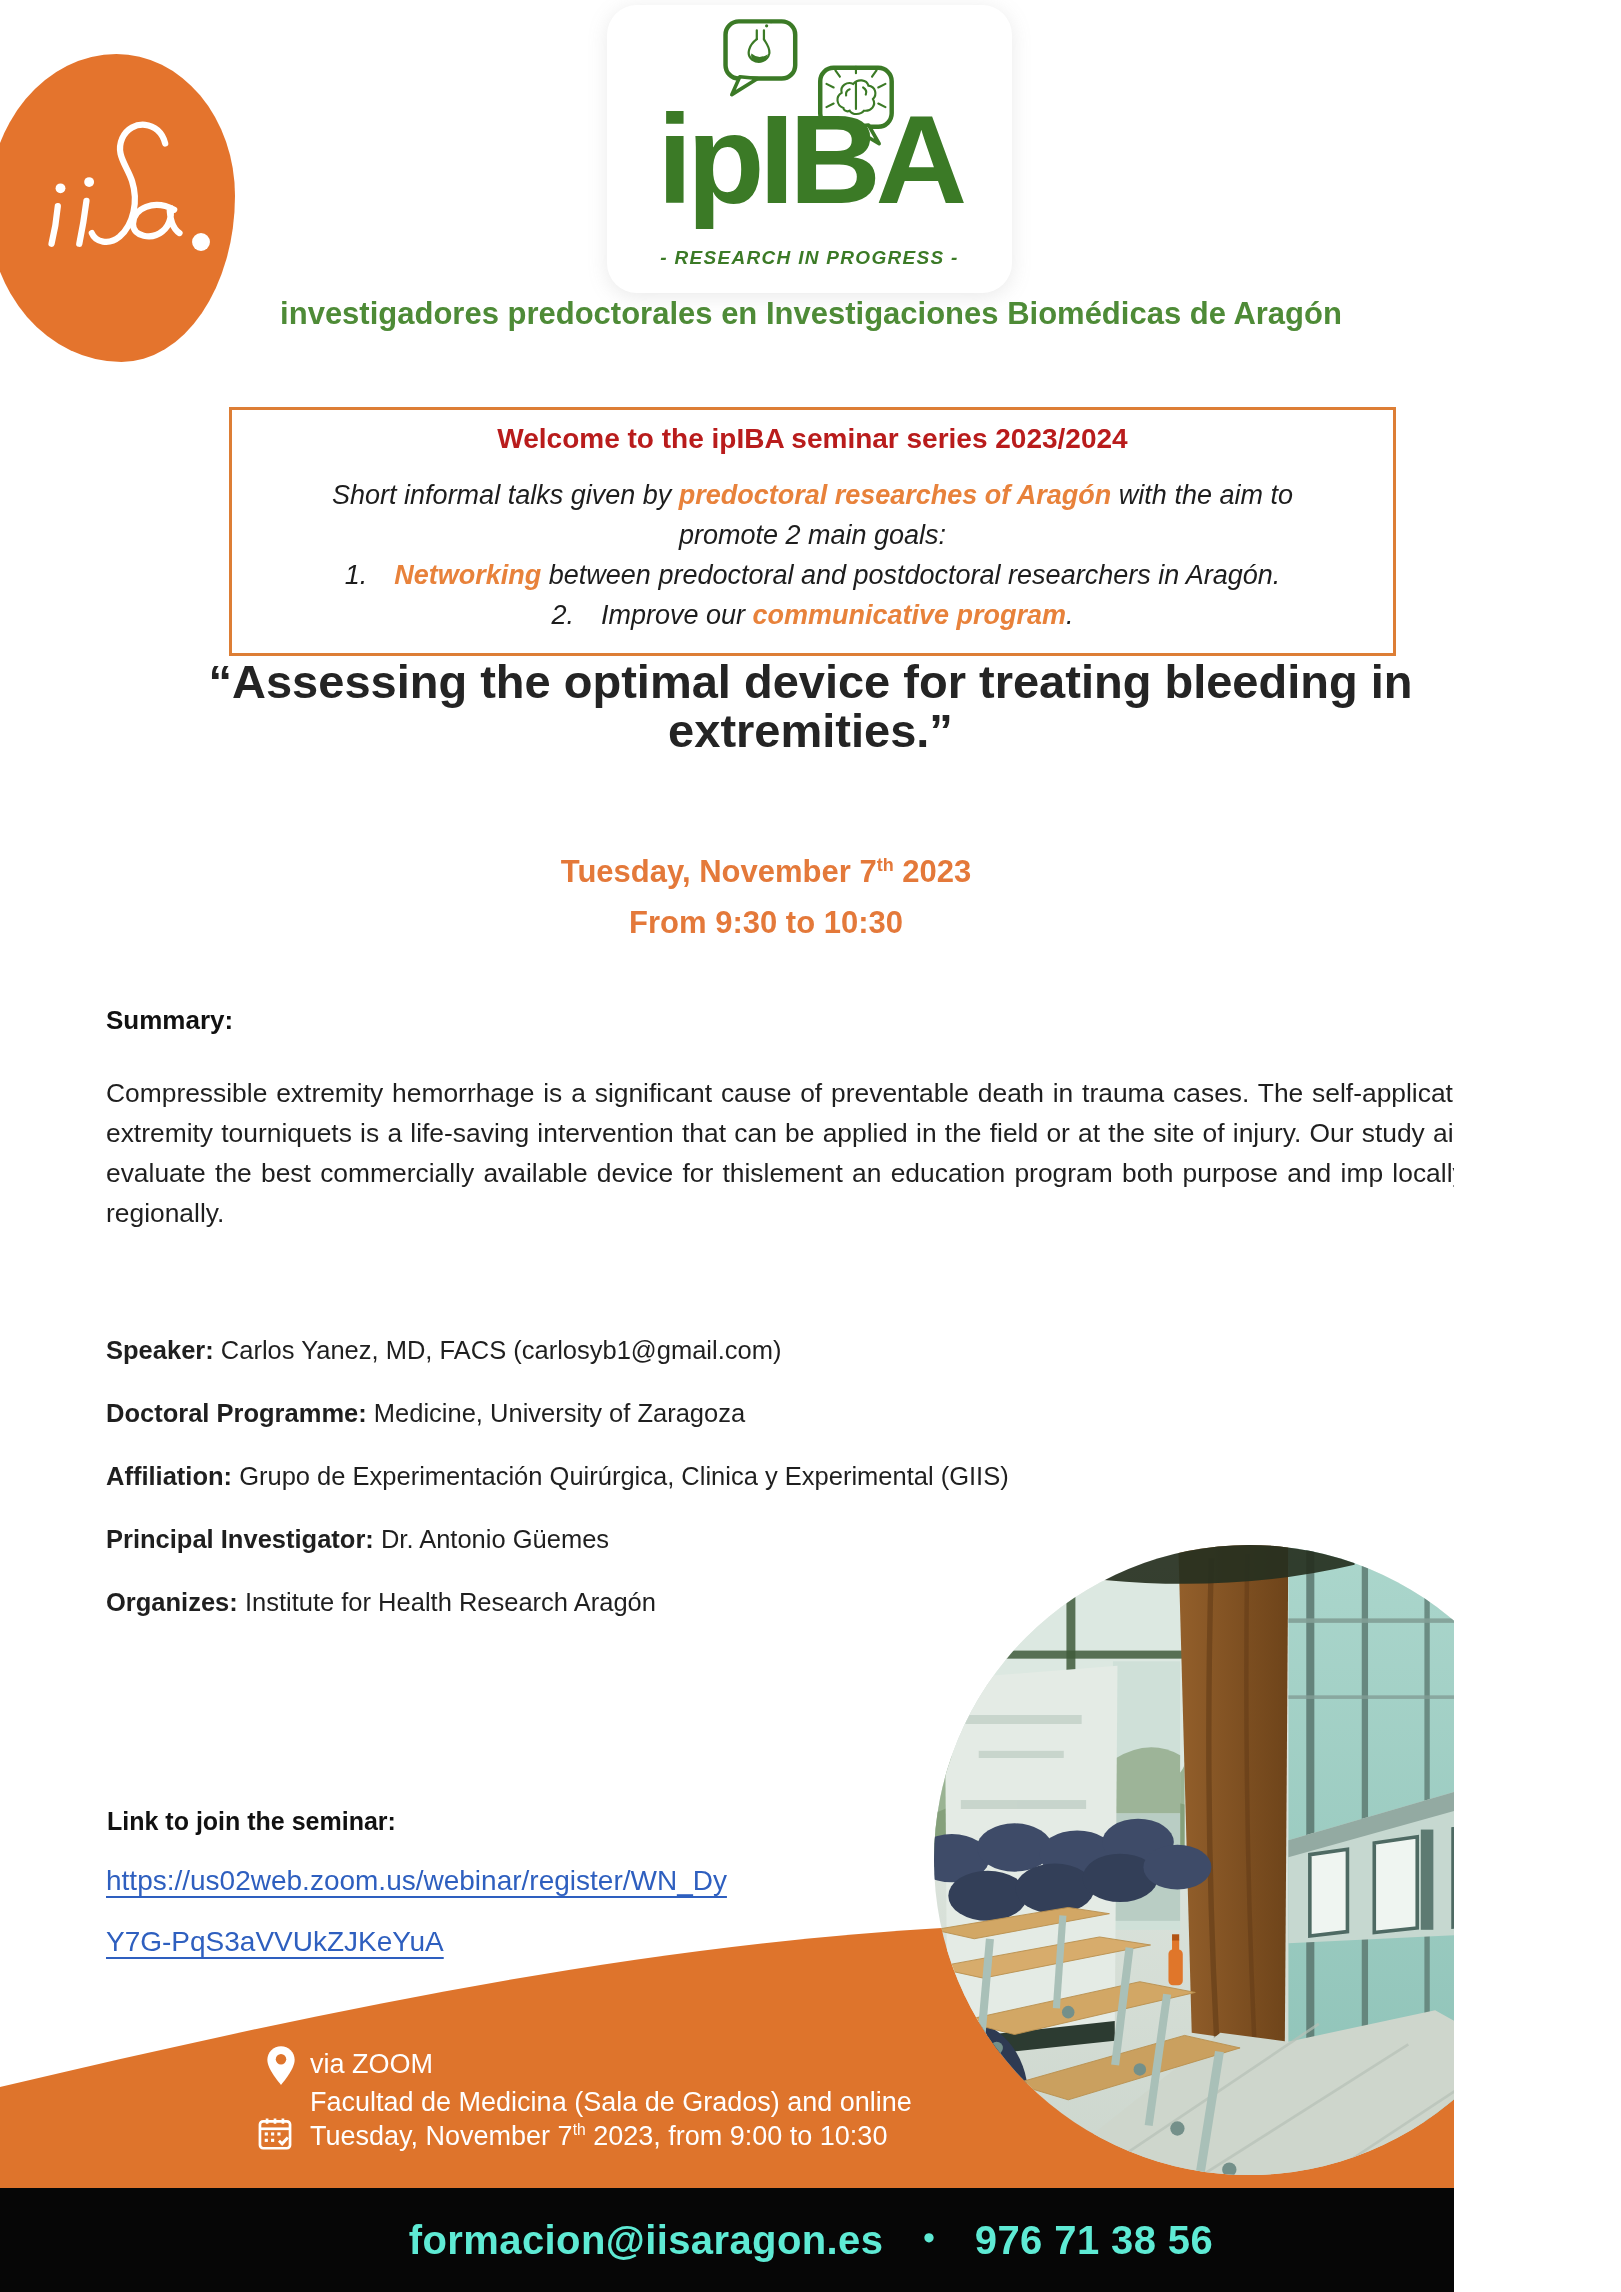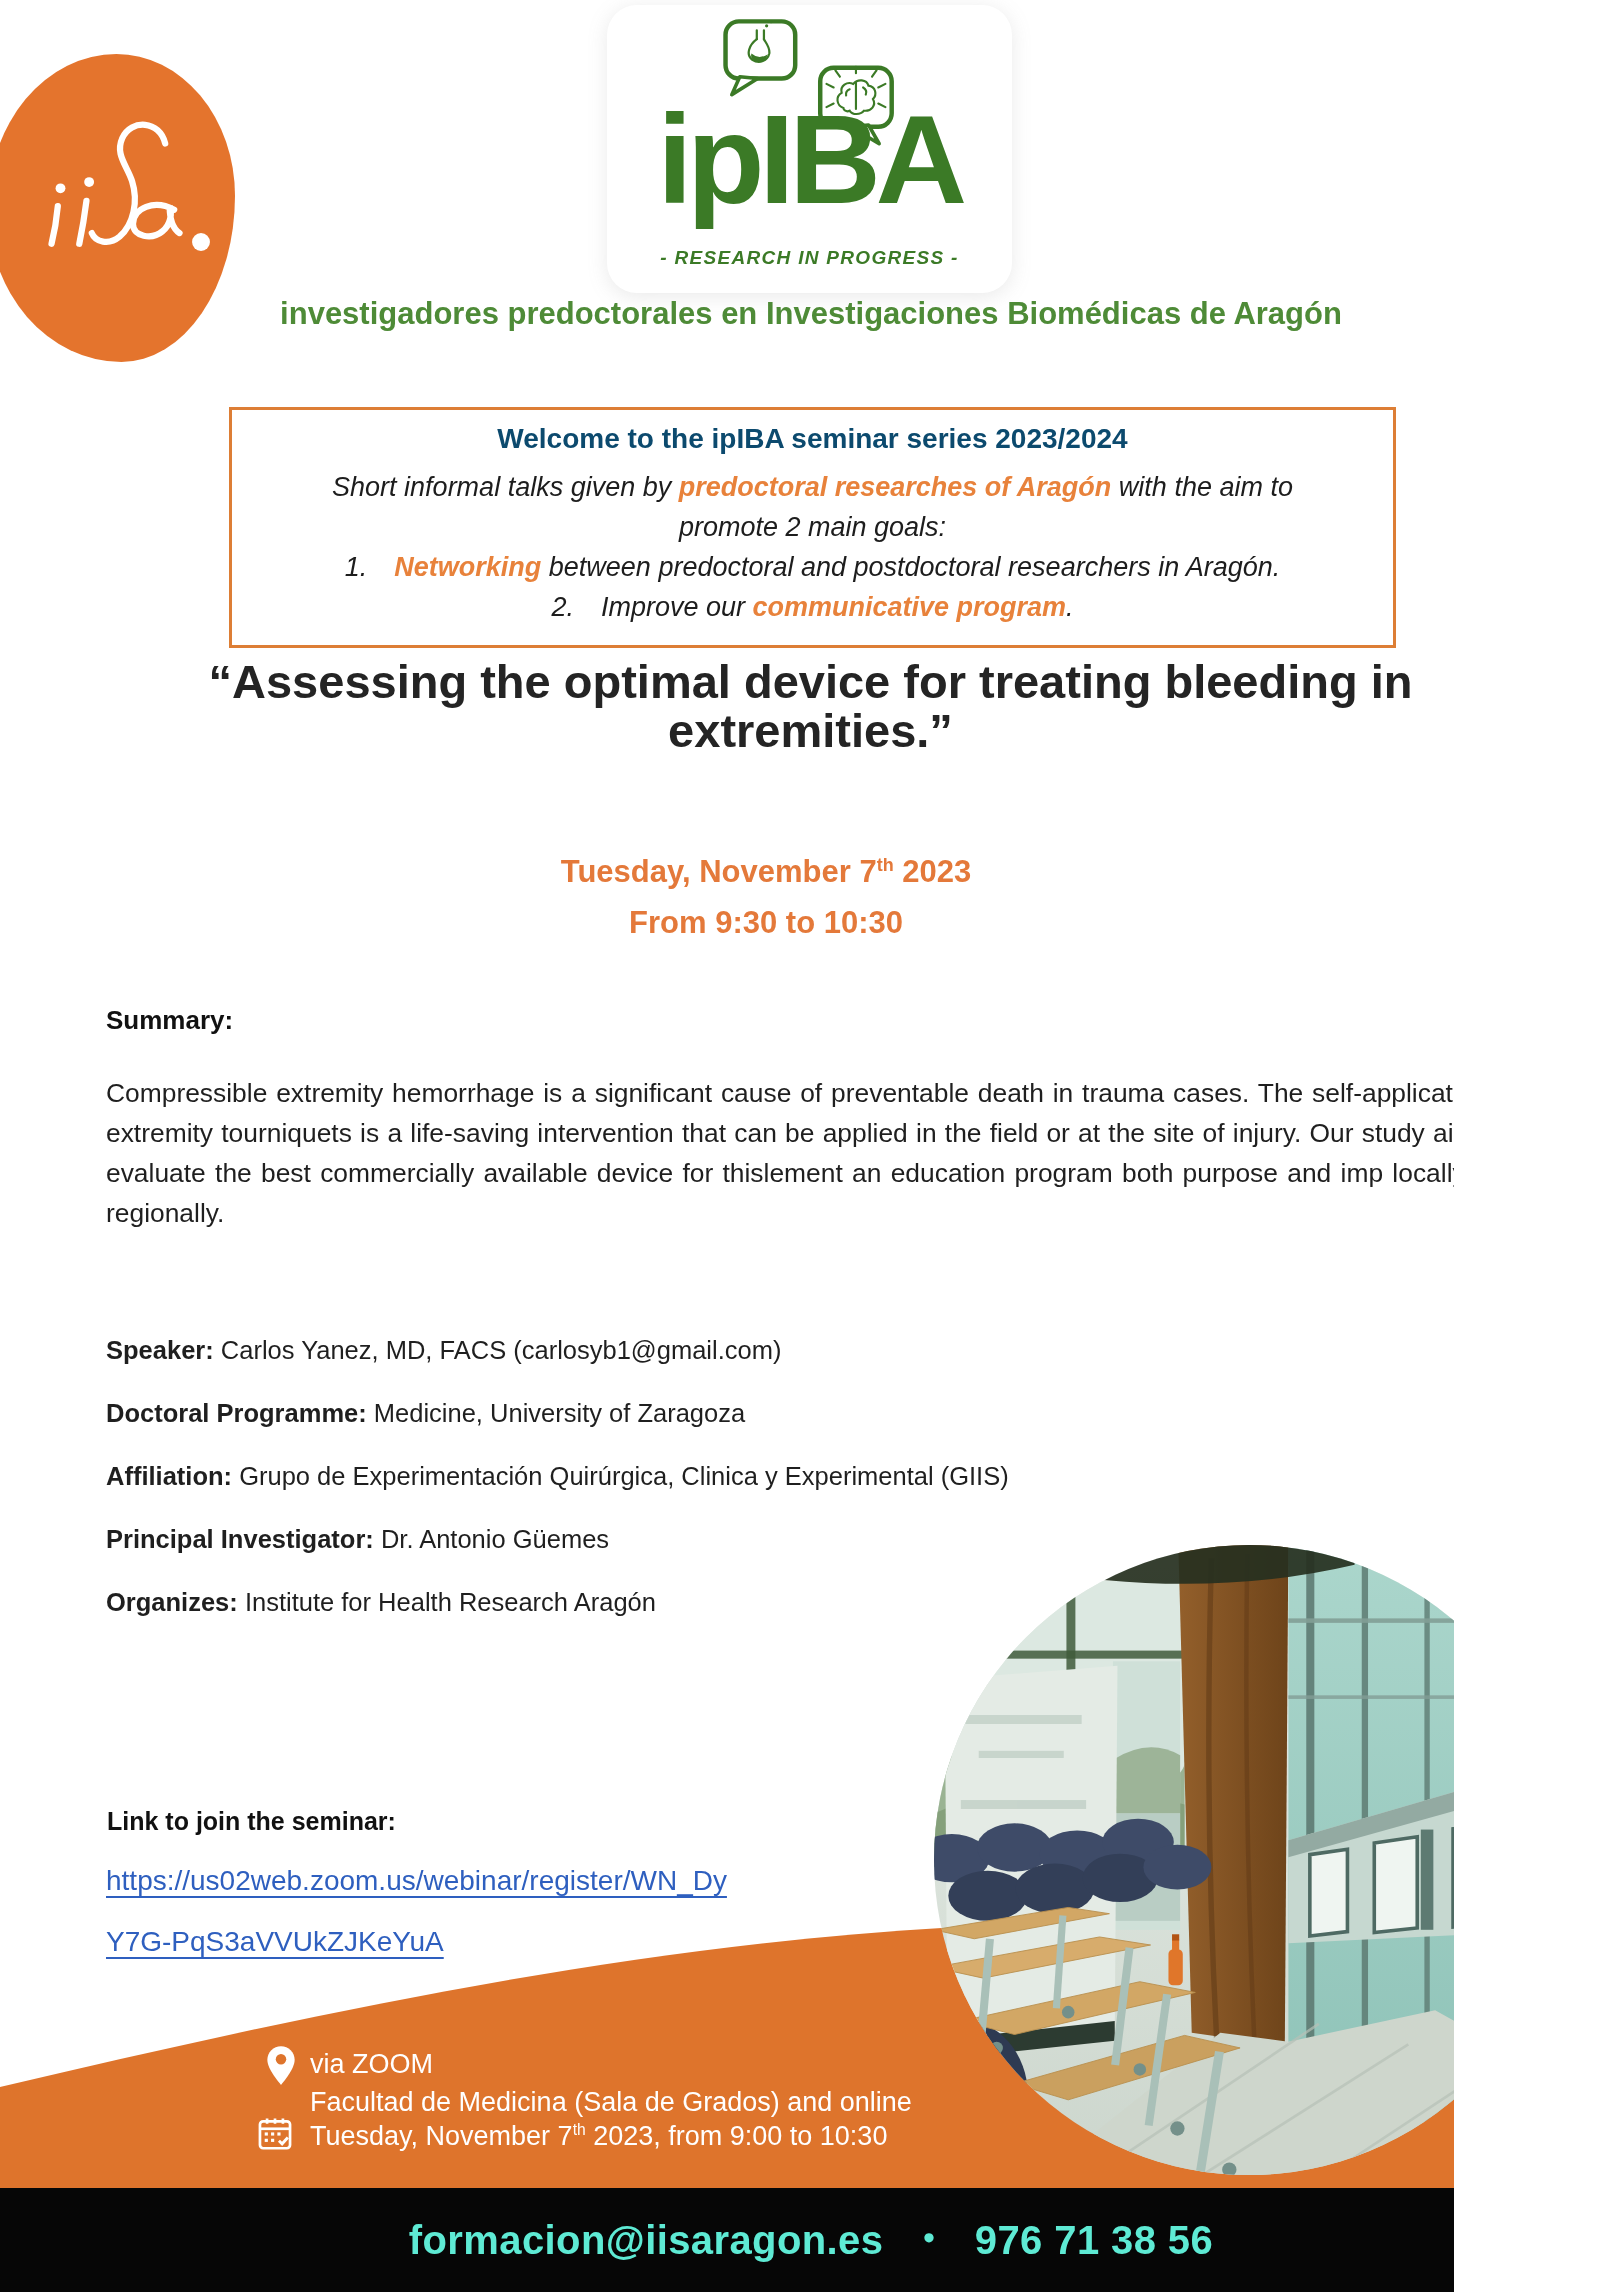--- a/index.html
+++ b/index.html
@@ -16,21 +16,21 @@
   .wordmark{position:absolute;left:0;width:100%;top:91px;text-align:center;
             font-weight:700;font-size:127px;line-height:1;letter-spacing:-5.4px;color:#3B7A26;}
   .tagline{position:absolute;left:0;width:100%;top:242px;text-align:center;
            font-weight:700;font-style:italic;font-size:19px;letter-spacing:1.3px;color:#3B7A26;}
   .green-subtitle{position:absolute;left:0;top:296px;width:1622px;text-align:center;
                   font-weight:700;font-size:31px;color:#4E8B37;}
 
   
   .welcome-box{position:absolute;left:229px;top:407px;width:1125px;border:3.6px solid #DD7E35;
                padding:12.5px 18px 18px 18px;text-align:center;}
-  .wb-title{font-size:28px;font-weight:700;color:#0c4a6e;margin-bottom:12px;}
+  .wb-title{font-size:28px;font-weight:700;color:#b91c1c;margin-bottom:20px;}
   .wb-line{font-size:27px;font-style:italic;color:#1d1d1d;line-height:40px;}
   .hl{color:#E8823B;font-weight:700;}
   .goal-num{display:inline-block;margin-right:27px;}
 
   
   .sem-title{position:absolute;left:112px;top:657px;width:1397px;text-align:center;
              font-size:47px;font-weight:700;color:#242424;line-height:49px;}
   .date-block{position:absolute;left:0;top:840px;width:1622px;text-align:center;
               transform:translateX(-45px);color:#E4793A;font-weight:700;font-size:31px;line-height:51px;}
   .sup{vertical-align:super;font-size:58%;}

